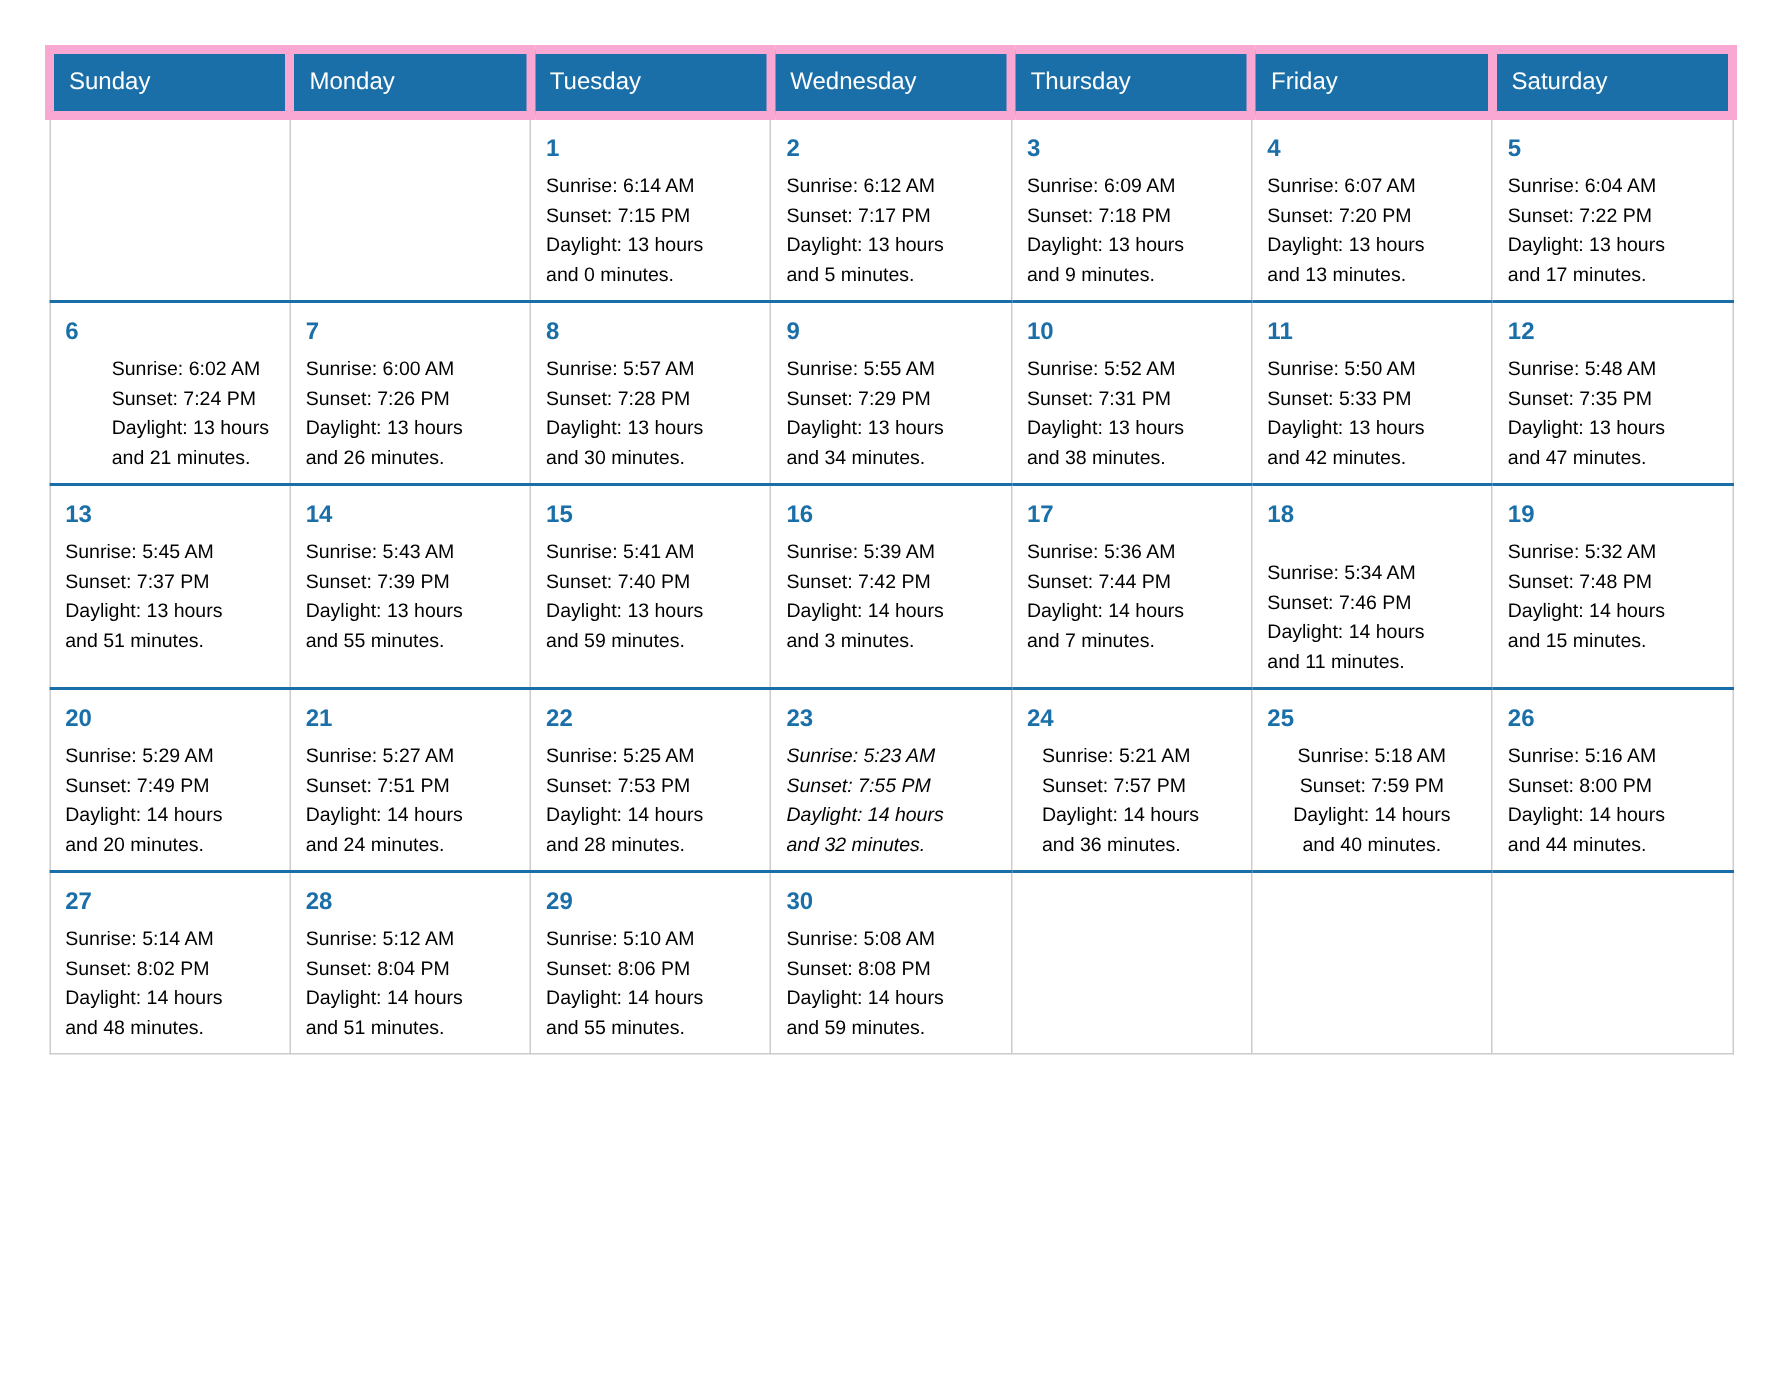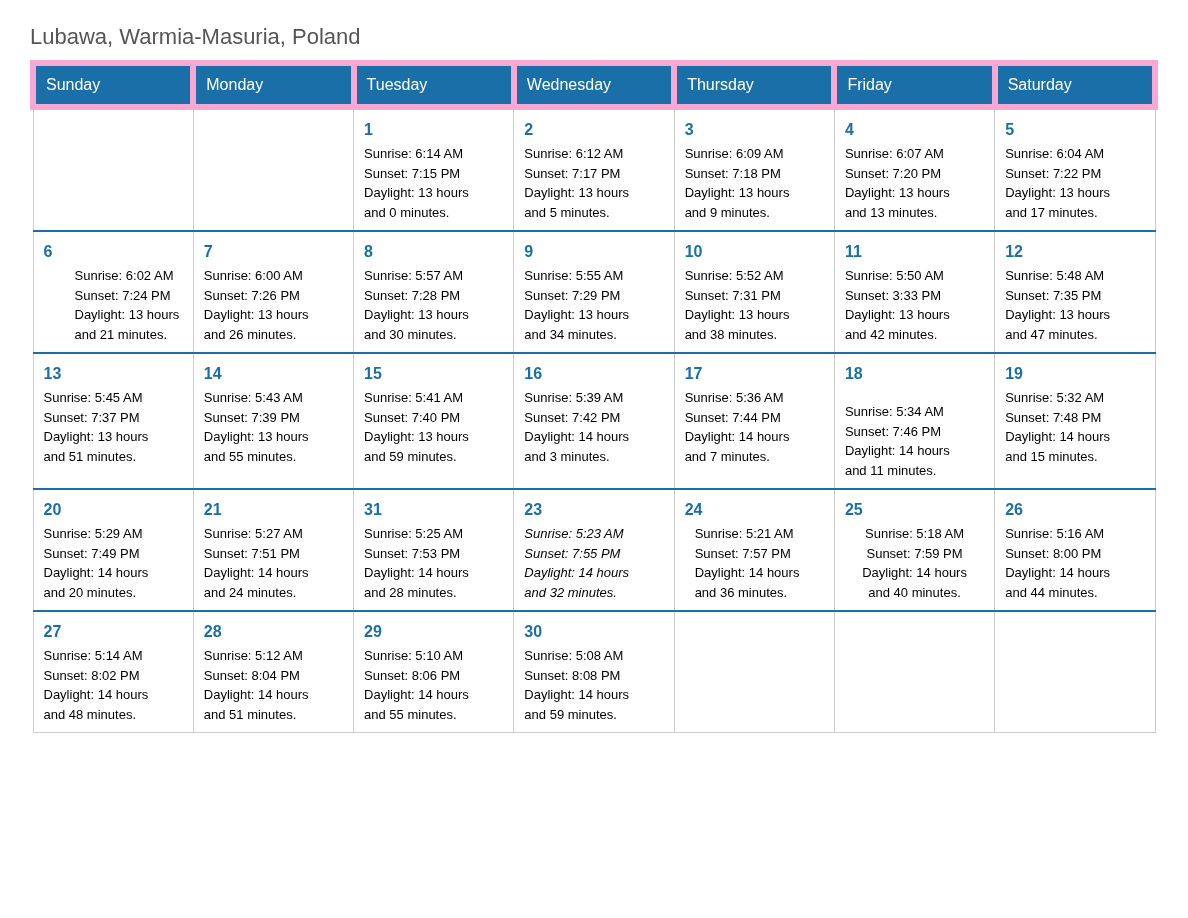--- a/index.html
+++ b/index.html
@@ -96,21 +96,20 @@
     }
     .empty-cell {
       background: #fff;
     }
   </style>
 </head>
 <body>
 
 <div class="header-area">
   <div class="title-area">
-    <div class="subtitle">Lubawa, Warmia-Masuria, Poland</div>
   </div>
 </div>
 
 <table class="calendar-table">
   <thead>
     <tr>
     <th>Sunday</th>
         <th>Monday</th>
         <th>Tuesday</th>
         <th>Wednesday</th>
@@ -191,21 +190,21 @@
         <td>
           <span class="day-num">10</span>
           <div class="day-info" style="white-space: pre-line;">Sunrise: 5:52 AM
 Sunset: 7:31 PM
 Daylight: 13 hours
 and 38 minutes.</div>
         </td>
         <td>
           <span class="day-num">11</span>
           <div class="day-info" style="white-space: pre-line;">Sunrise: 5:50 AM
-Sunset: 3:33 PM
+Sunset: 5:33 PM
 Daylight: 13 hours
 and 42 minutes.</div>
         </td>
         <td>
           <span class="day-num">12</span>
           <div class="day-info" style="white-space: pre-line;">Sunrise: 5:48 AM
 Sunset: 7:35 PM
 Daylight: 13 hours
 and 47 minutes.</div>
         </td>
@@ -270,21 +269,21 @@
 and 20 minutes.</div>
         </td>
         <td>
           <span class="day-num">21</span>
           <div class="day-info" style="white-space: pre-line;">Sunrise: 5:27 AM
 Sunset: 7:51 PM
 Daylight: 14 hours
 and 24 minutes.</div>
         </td>
         <td>
-          <span class="day-num">31</span>
+          <span class="day-num">22</span>
           <div class="day-info" style="white-space: pre-line;">Sunrise: 5:25 AM
 Sunset: 7:53 PM
 Daylight: 14 hours
 and 28 minutes.</div>
         </td>
         <td>
           <span class="day-num">23</span>
           <div class="day-info" style="white-space: pre-line; font-style: italic;">Sunrise: 5:23 AM
 Sunset: 7:55 PM
 Daylight: 14 hours

